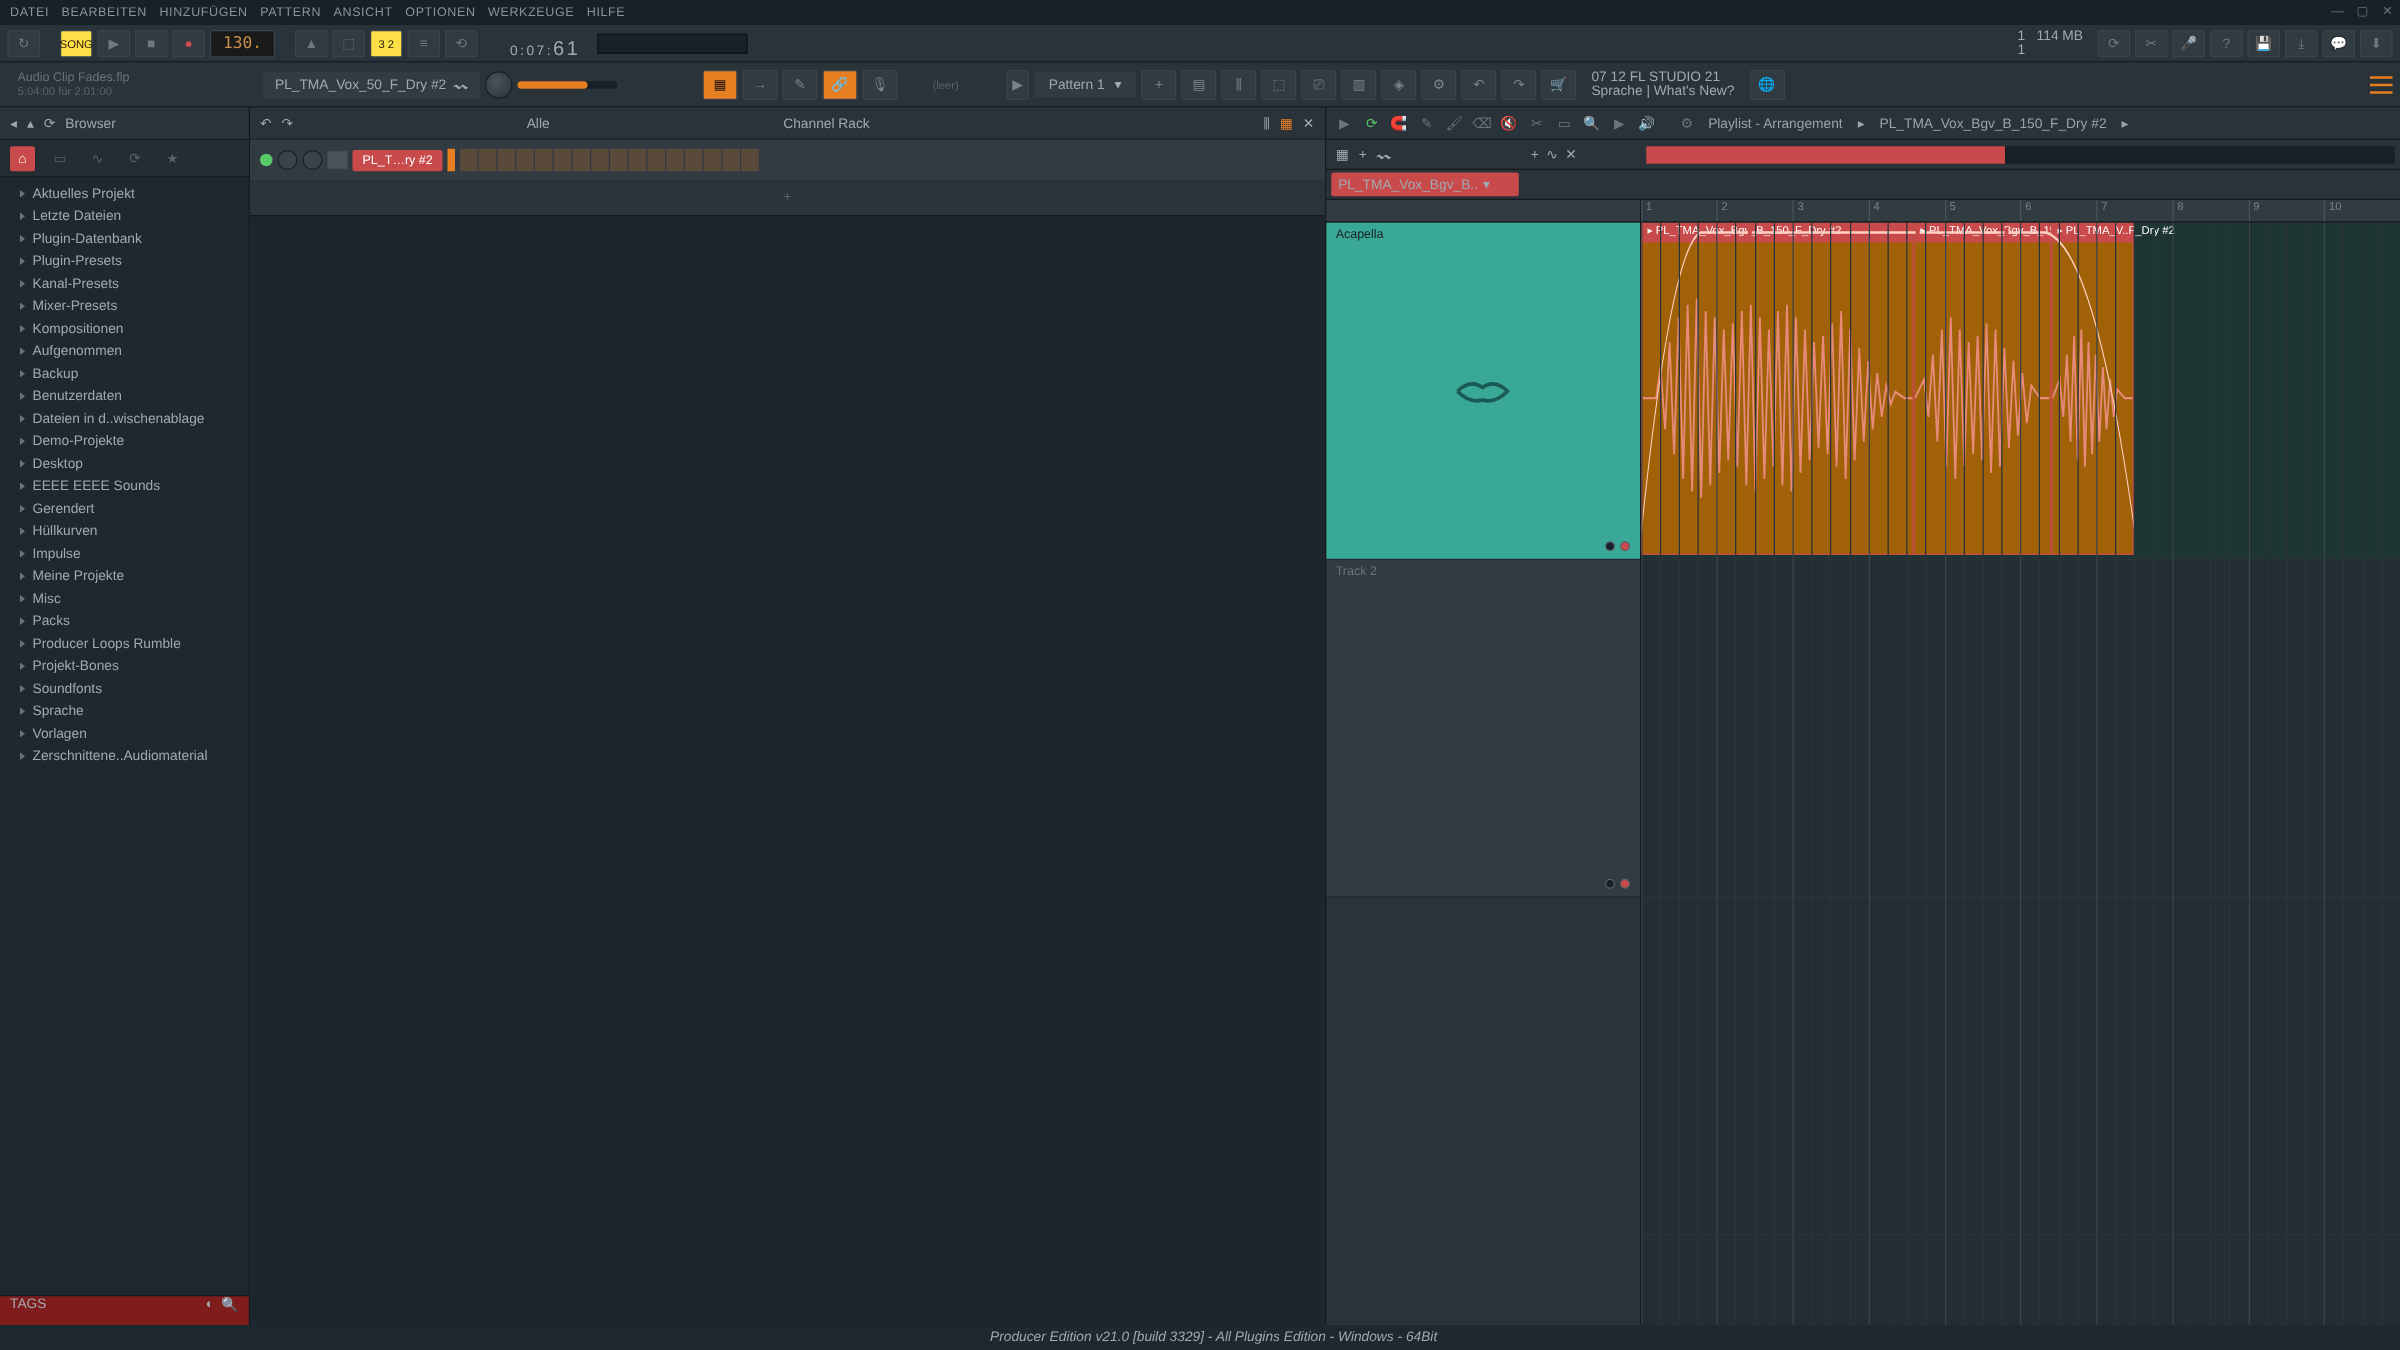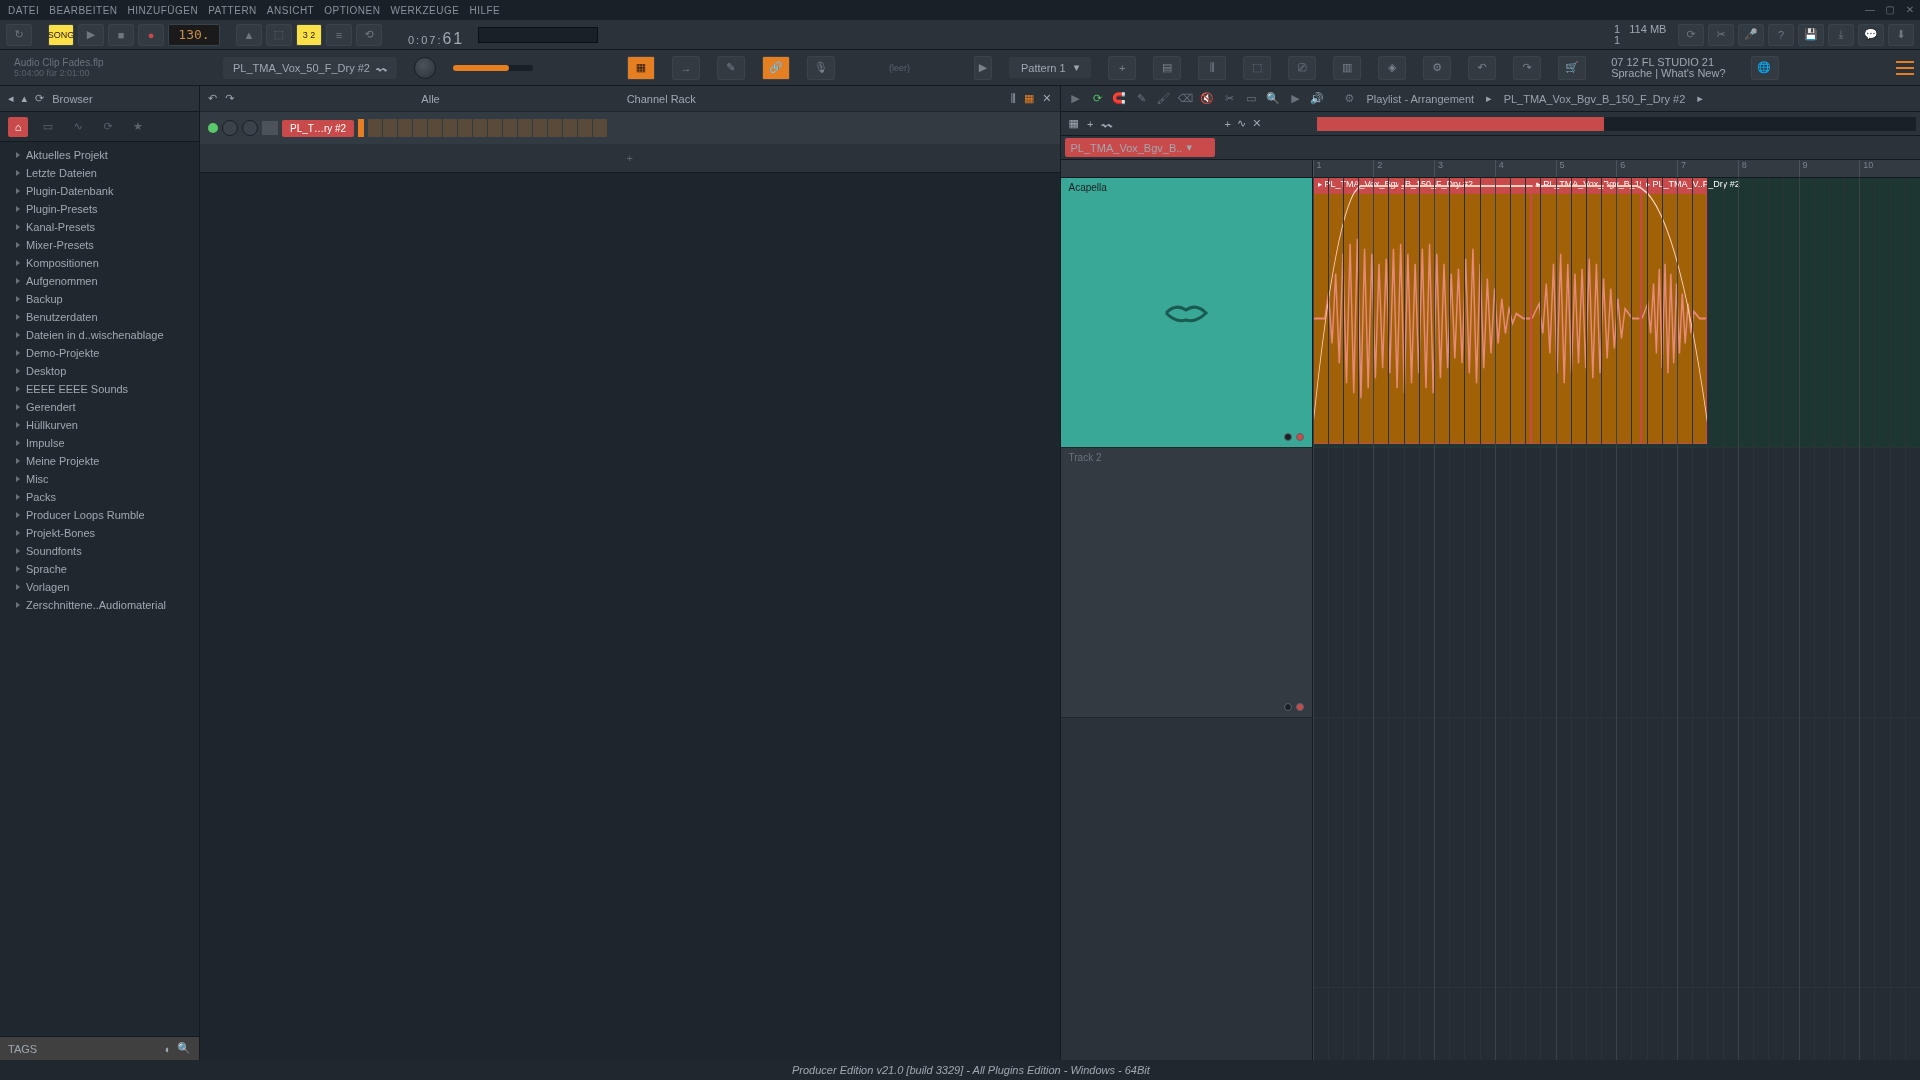--- a/index.html
+++ b/index.html
@@ -8,41 +8,41 @@
 .menubar span{font-size:10px;letter-spacing:0.5px;padding:0 4px;color:#8a929a}
 .toolbar{height:30px;background:#2a323a;display:flex;align-items:center;padding:0 6px;gap:4px;border-bottom:1px solid #141a20}
 .tb-btn{width:26px;height:22px;background:#323a42;border:1px solid #3a424a;border-radius:2px;display:flex;align-items:center;justify-content:center;color:#70787f}
 .tb-btn.orange{background:#fde047;color:#2a1a0a;font-weight:normal;font-size:9px}
 .tb-sep{width:8px}
 .bpm{width:52px;height:22px;background:#1a1a1a;border:1px solid #3a424a;border-radius:2px;display:flex;align-items:center;justify-content:center;color:#c98f4a;font-family:monospace;font-size:13px}
 .timer{font-family:monospace;color:#c98f4a;font-size:28px;letter-spacing:2px;margin:0 10px}
 .timer .ms{font-size:16px}
 .vu{width:120px;height:16px;background:#1a2028;border:1px solid #0a1018}
 .stats{font-size:9px;text-align:left;line-height:11px;color:#7a828a;min-width:60px}
-.toolbar2{height:36px;background:#2a323a;display:flex;align-items:center;padding:0 6px;gap:17px;border-bottom:1px solid #141a20}
+.toolbar2{height:36px;background:#2a323a;display:flex;align-items:center;padding:0 6px;gap:4px;border-bottom:1px solid #141a20}
 .hint{font-size:10px;color:#6a727a}
 .hint2{font-size:9px;color:#5a626a}
 .file-chip{background:#323a42;padding:3px 10px;border-radius:2px;font-size:10px;color:#9aa2aa;display:flex;align-items:center;gap:6px}
 .knob{width:22px;height:22px;border-radius:50%;background:radial-gradient(circle at 40% 35%,#4a525a,#2a323a);border:1px solid #1a2028}
 .vol-slider{width:80px;height:6px;background:#1a2028;border-radius:3px;position:relative}
 .vol-slider::after{content:'';position:absolute;left:0;top:0;height:100%;width:70%;background:#e67e22;border-radius:3px}
 .tb2-btn{width:28px;height:24px;background:#323a42;border:1px solid #3a424a;border-radius:2px;display:flex;align-items:center;justify-content:center;color:#7a828a}
 .tb2-btn.orange{background:#e67e22;color:#2a1a0a}
 .pat-sel{background:#323a42;padding:4px 12px;border-radius:2px;display:flex;align-items:center;gap:8px}
 .info-box{font-size:9px;line-height:11px;color:#7a828a;padding:0 8px;min-width:120px}
 .main{display:flex;height:calc(100% - 86px - 20px)}
 .browser{width:200px;background:#20282f;border-right:1px solid #141a20;display:flex;flex-direction:column}
 .browser-hdr{height:26px;background:#2a323a;display:flex;align-items:center;padding:0 8px;gap:8px;border-bottom:1px solid #141a20}
 .browser-tb{height:30px;background:#242c34;display:flex;align-items:center;padding:0 8px;gap:10px;border-bottom:1px solid #141a20}
 .browser-tb .ib{width:20px;height:20px;display:flex;align-items:center;justify-content:center;color:#5a626a}
 .browser-tb .ib.on{background:#c94a4a;border-radius:2px;color:#fff}
 .tree{flex:1;overflow:auto;padding:4px 0}
 .tree-item{display:flex;align-items:center;gap:6px;padding:3px 8px 3px 16px;font-size:11px;color:#9aa2aa}
 .tri{width:0;height:0;border-left:4px solid #6a727a;border-top:3px solid transparent;border-bottom:3px solid transparent}
-.tags{height:24px;background:#404040;display:flex;align-items:center;padding:0 8px;gap:6px;border-top:1px solid #141a20;font-size:9px}
+.tags{height:24px;background:#7f1d1d;display:flex;padding:0 8px;gap:6px;border-top:1px solid #141a20;font-size:9px}
 .mid{flex:1;display:flex;flex-direction:column;background:#1e262d}
 .ch-rack{background:#2a323a;border-bottom:1px solid #141a20}
 .ch-hdr{height:26px;display:flex;align-items:center;padding:0 8px;gap:8px;border-bottom:1px solid #20282f}
 .ch-hdr .title{flex:1;font-size:11px;color:#8a929a}
 .ch-row{height:32px;display:flex;align-items:center;padding:0 8px;gap:4px;background:#323a42}
 .ch-dot{width:10px;height:10px;border-radius:50%;background:#5ac96a}
 .ch-knob{width:16px;height:16px;border-radius:50%;background:#3a424a;border:1px solid #1a2028}
 .ch-name{background:#c94a4a;color:#fff;padding:3px 8px;font-size:10px;border-radius:2px;min-width:70px}
 .steps{display:flex;gap:1px}
 .step{width:14px;height:18px;background:#5a4a3a;border-radius:1px}

